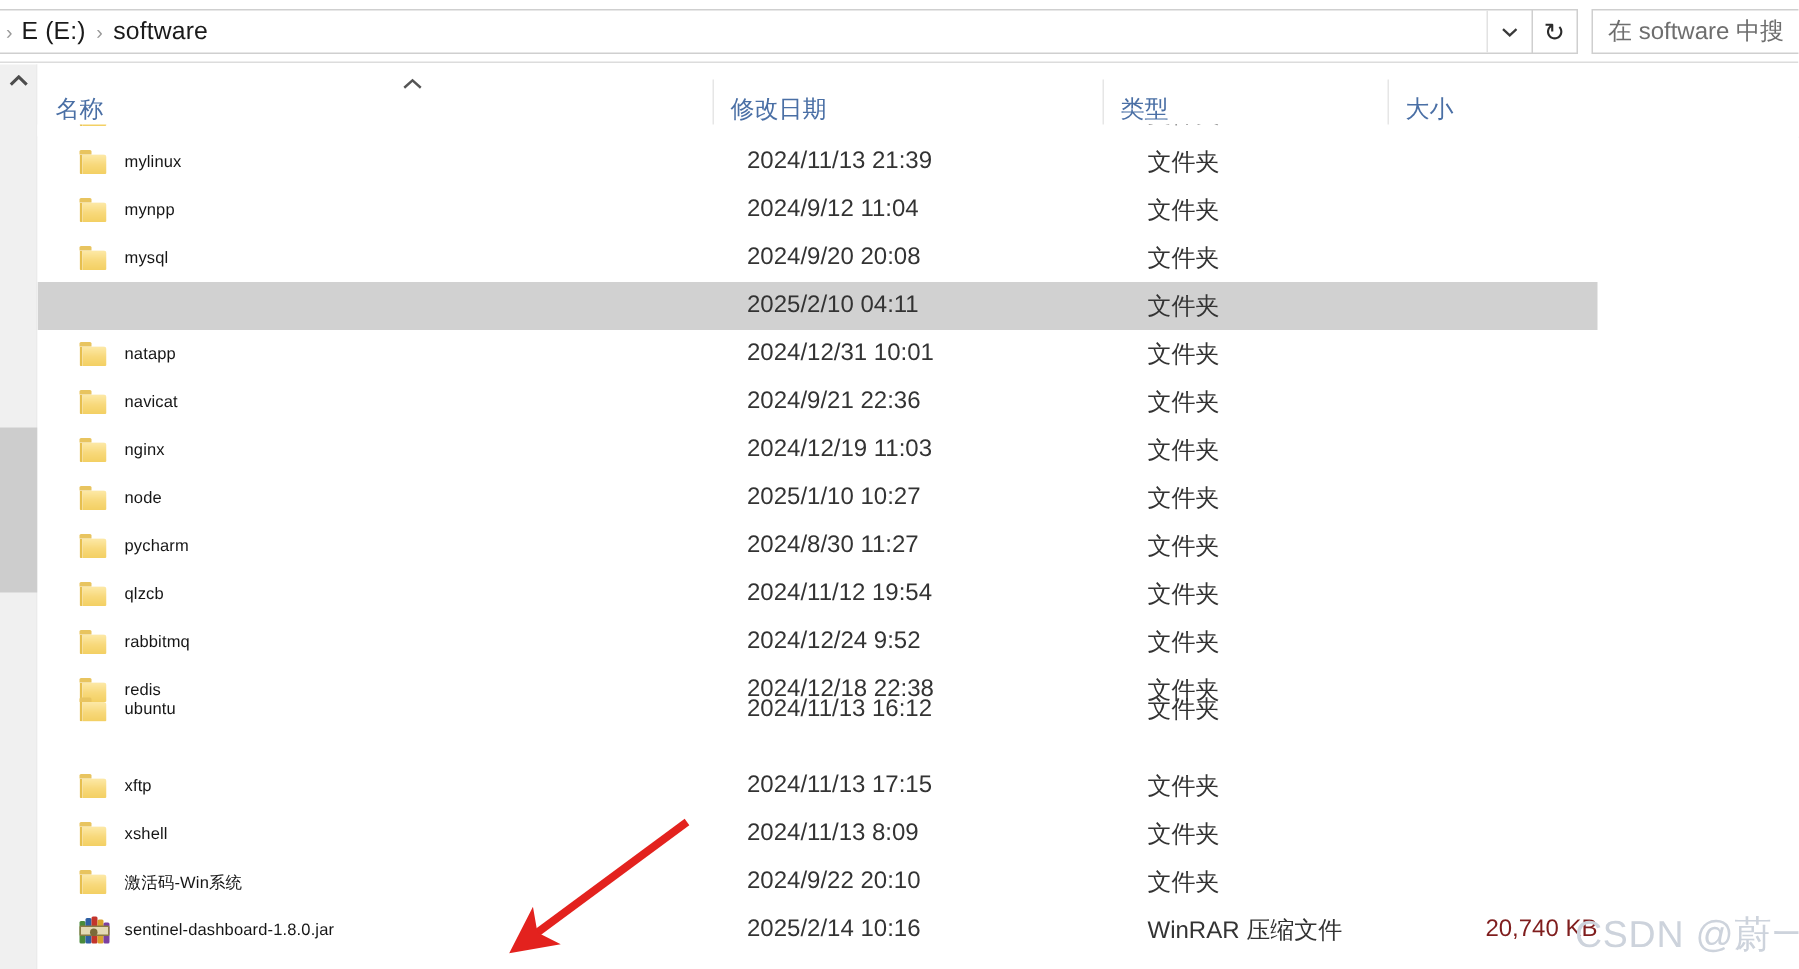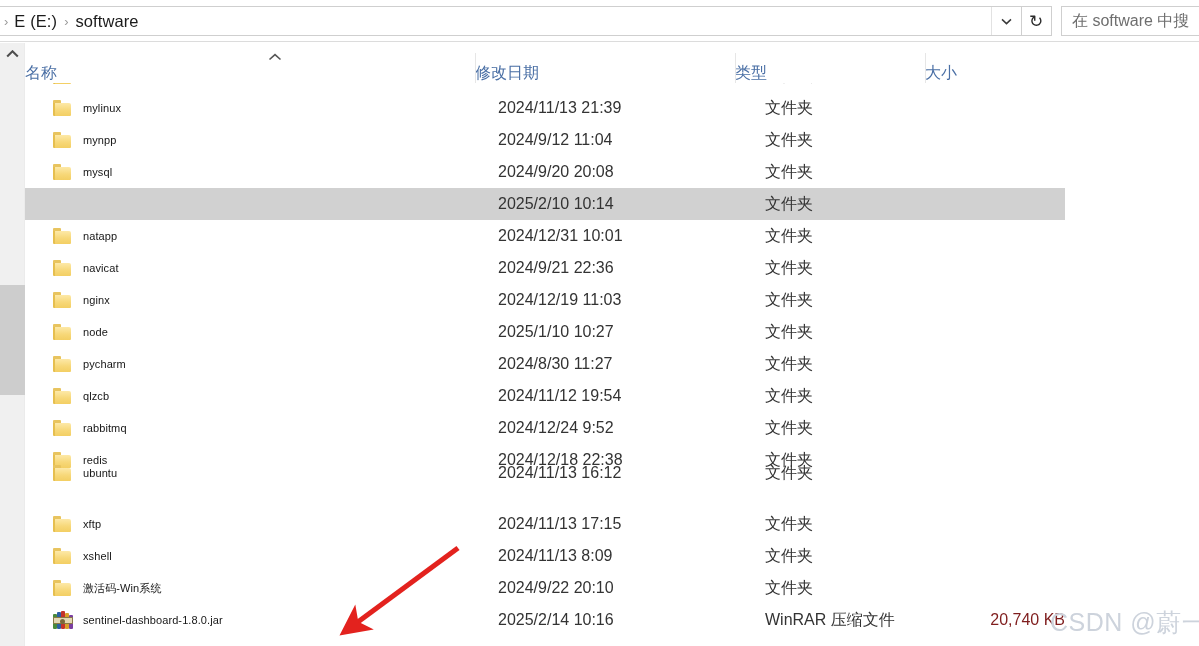--- a/index.html
+++ b/index.html
@@ -133,20 +133,21 @@
     border-bottom: 1px solid #e3e3e3;
   }
   .col {
     position: absolute;
     top: 0;
     height: 49px;
     display: flex;
     align-items: center;
     font-size: 16px;
     color: #4a6fa5;
+    padding-left: 12px;
     white-space: nowrap;
   }
   .col .label { position: relative; top: 6px; }
   .col-divider {
     position: absolute;
     top: 10px;
     width: 1px;
     height: 39px;
     background: #e6e6e6;
   }
@@ -390,21 +391,21 @@
             <span class="tab"></span>
             <span class="body"></span>
           </span>
           <span class="name-text">mysql</span>
         </div>
         <div class="cell-date">2024/9/20 20:08</div>
         <div class="cell-type">文件夹</div>
         <div class="cell-size"></div>
       </div>
       <div class="row selected" style="top: 105px;">
-        <div class="cell-date">2025/2/10 10:14</div>
+        <div class="cell-date">2025/2/10 04:11</div>
         <div class="cell-type">文件夹</div>
         <div class="cell-size"></div>
       </div>
       <div class="row" style="top: 137px;">
         <div class="cell-name">
           <span class="icon-folder">
             <span class="tab"></span>
             <span class="body"></span>
           </span>
           <span class="name-text">natapp</span>

